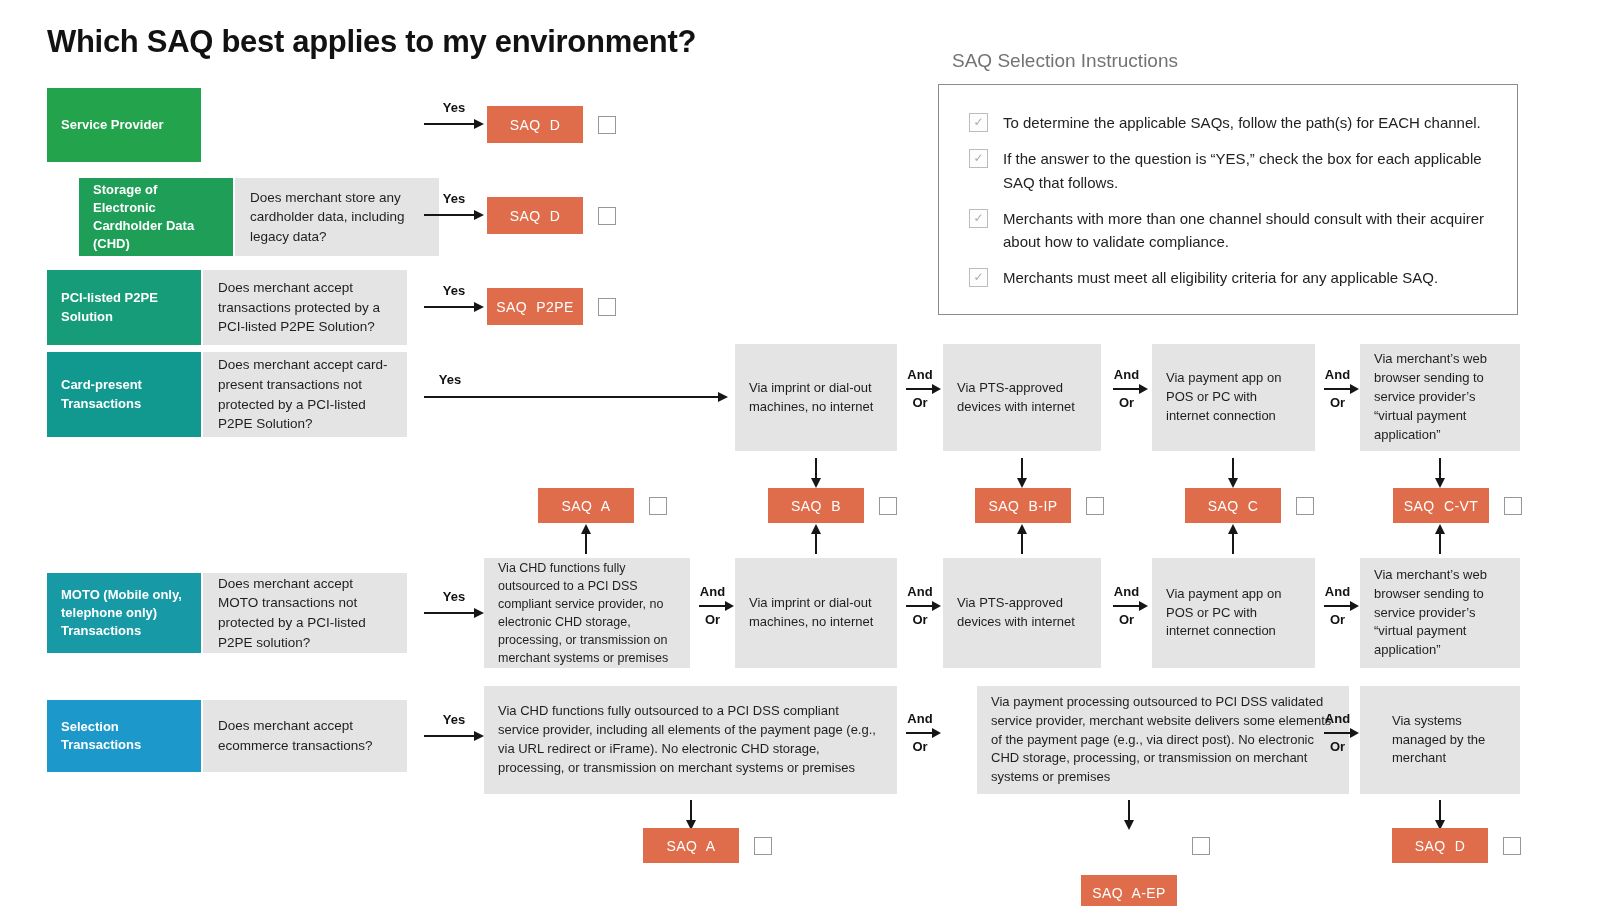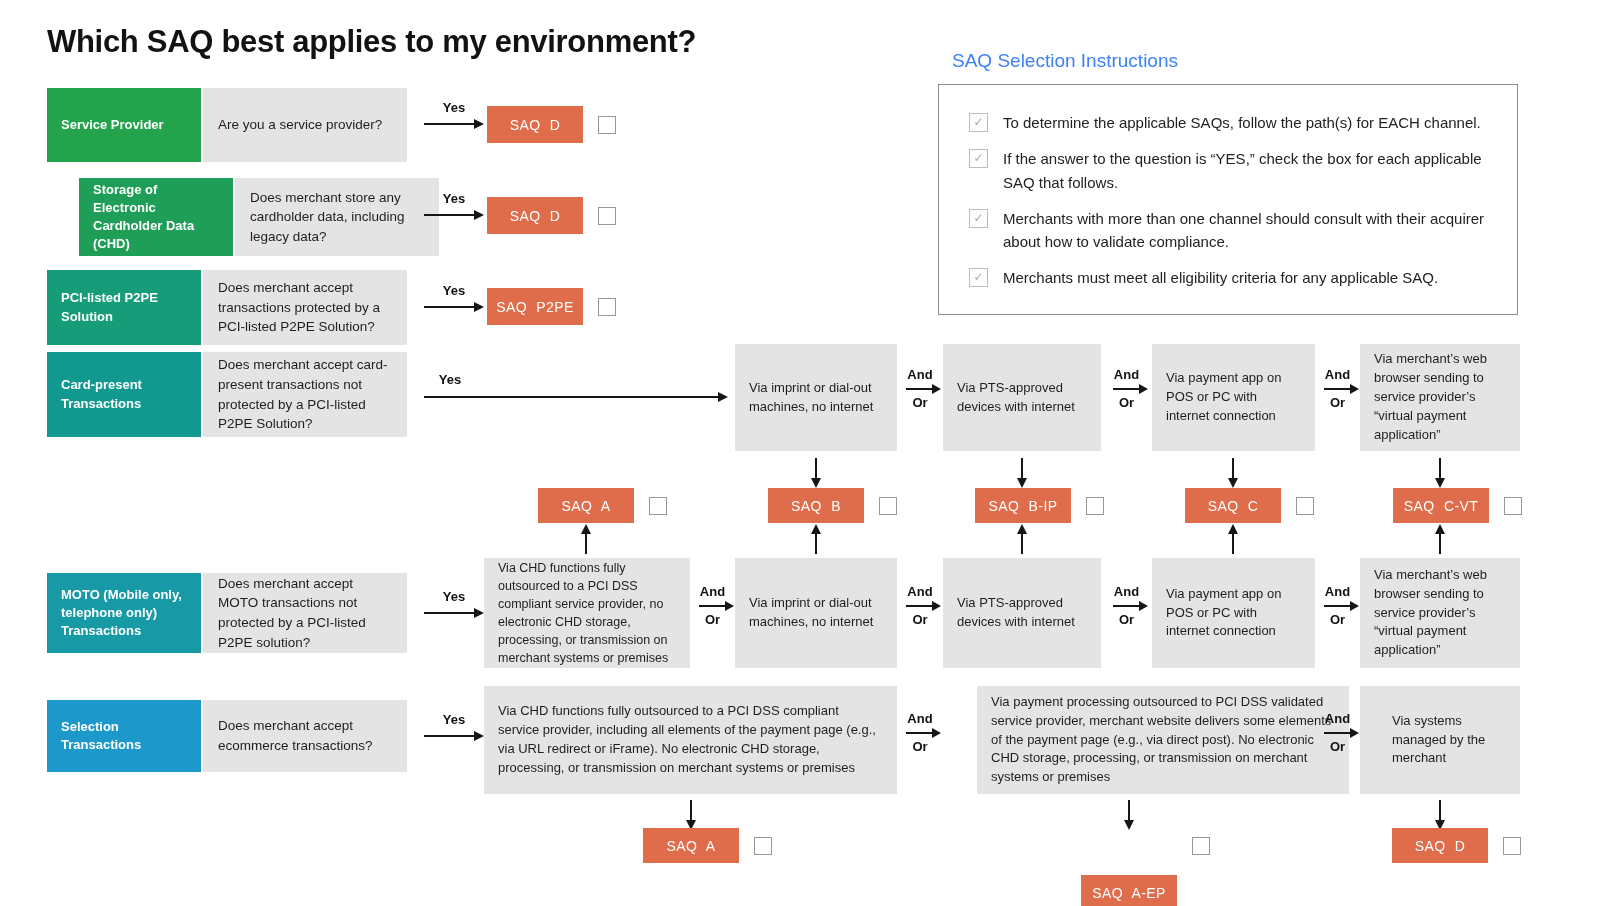--- a/index.html
+++ b/index.html
@@ -2,21 +2,21 @@
 <html><head>
 <meta charset="utf-8">
 <style>
   html,body{margin:0;padding:0;}
   body{
     width:1600px;height:906px;position:relative;overflow:hidden;background:#ffffff;
     font-family:"Liberation Sans","DejaVu Sans",sans-serif;color:#1e1e1e;
   }
   .abs{position:absolute;}
   .title{font-size:31px;font-weight:600;letter-spacing:-0.3px;color:#121212;}
-  .instr-head{font-size:19px;font-weight:500;color:#3b82f6;}
+  .instr-head{font-size:19px;font-weight:500;color:#737373;}
   .instr-box{border:1px solid #8c8c8c;background:#fff;padding:26px 30px;box-sizing:border-box;
     display:flex;flex-direction:column;gap:13px;}
   .instr-item{display:flex;gap:15px;align-items:flex-start;}
   .instr-check{width:17px;height:17px;border:1px solid #bcbcbc;background:#fdfdfd;color:#a9a9a9;
     font-size:12px;line-height:16px;text-align:center;flex:0 0 auto;margin-top:2px;}
   .instr-text{font-size:15px;line-height:1.55;color:#222;}
   .chan{display:flex;left:47px;width:360px;}
   .chan-label{width:154px;box-sizing:border-box;display:flex;align-items:center;padding:16px 14px;
     color:#fff;font-weight:bold;font-size:13px;line-height:1.4;}
   .chan-q{flex:1;margin-left:2px;background:#e4e4e4;display:flex;align-items:center;
@@ -61,21 +61,20 @@
     <span class="instr-text">Merchants with more than one channel should consult with their acquirer about how to validate compliance.</span>
   </div>
   <div class="instr-item">
     <span class="instr-check">✓</span>
     <span class="instr-text">Merchants must meet all eligibility criteria for any applicable SAQ.</span>
   </div>
 </div>
 
 <div class="abs chan" style="top:88px;height:74px;">
   <div class="chan-label" style="background-color: rgb(34, 163, 76);">Service Provider</div>
-  <div class="chan-q">Are you a service provider?</div>
 </div>
 <div class="abs chan" style="top:178px;height:78px;margin-left:32px;">
   <div class="chan-label" style="background-color: rgb(30, 158, 86);">Storage of Electronic Cardholder Data (CHD)</div>
   <div class="chan-q">Does merchant store any cardholder data, including legacy data?</div>
 </div>
 <div class="abs chan" style="top:270px;height:75px;">
   <div class="chan-label" style="background-color: rgb(22, 156, 120);">PCI-listed P2PE Solution</div>
   <div class="chan-q">Does merchant accept transactions protected by a PCI-listed P2PE Solution?</div>
 </div>
 <div class="abs chan" style="top:352px;height:85px;">

